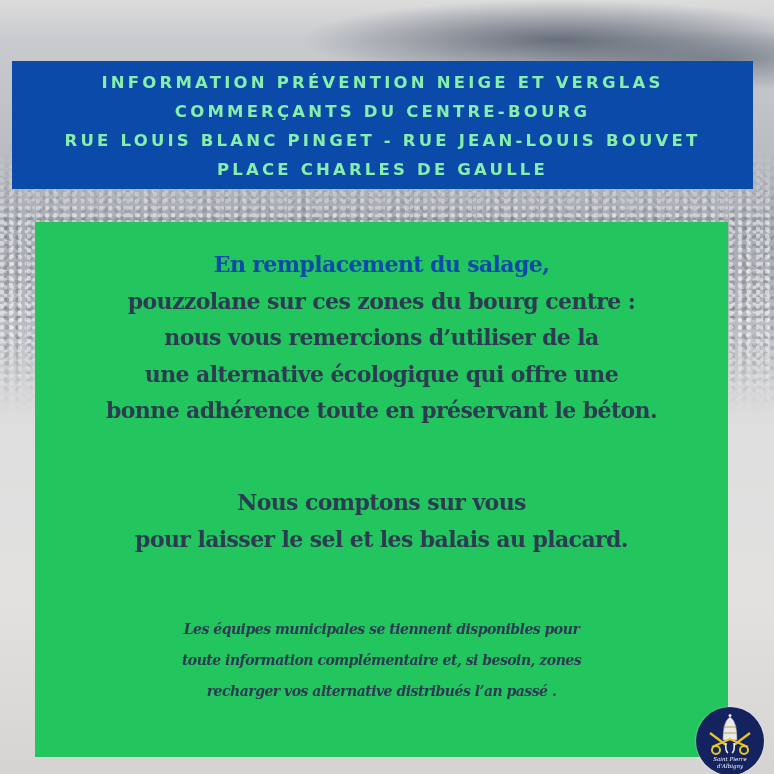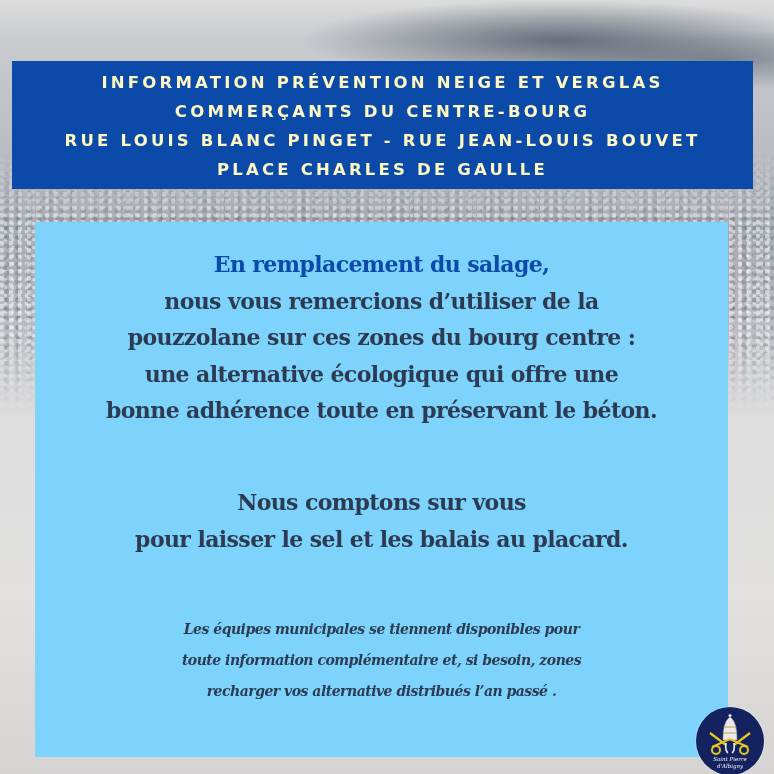--- a/index.html
+++ b/index.html
@@ -27,26 +27,26 @@
       -webkit-mask-image: linear-gradient(180deg, transparent 0, #000 30%, #000 70%, transparent 100%);
       mask-image: linear-gradient(180deg, transparent 0, #000 30%, #000 70%, transparent 100%);
     }
     .banner {
       position: absolute; left: 12px; top: 61px; width: 741px; height: 128px;
       background: #0b4aa9;
       display: flex; flex-direction: column; align-items: center; justify-content: center;
       box-sizing: border-box; padding-top: 2px;
     }
     .banner-line {
-      color: #fef9c3; font-family: "DejaVu Sans", sans-serif; font-weight: bold;
+      color: #86efac; font-family: "DejaVu Sans", sans-serif; font-weight: bold;
       font-size: 16.5px; letter-spacing: 3.2px; line-height: 29px; white-space: nowrap;
     }
     .panel {
       position: absolute; left: 35px; top: 222px; width: 693px; height: 535px;
-      background: #7dd3fc;
+      background: #22c55e;
       text-align: center; box-sizing: border-box;
     }
     .block { position: absolute; left: 0; right: 0; }
     .line {
       font-family: "DejaVu Serif", serif; font-weight: bold; color: #2c3b52;
       font-size: 22px; line-height: 36.5px; white-space: nowrap; letter-spacing: -0.6px;
     }
     .line.accent { color: #0b4aa9; }
     .note {
       font-family: "DejaVu Serif", serif; font-style: italic; font-weight: bold; color: #2c3b52;
@@ -67,22 +67,22 @@
 <div class="banner">
   <div class="banner-line">INFORMATION PRÉVENTION NEIGE ET VERGLAS</div>
   <div class="banner-line">COMMERÇANTS DU CENTRE-BOURG</div>
   <div class="banner-line">RUE LOUIS BLANC PINGET - RUE JEAN-LOUIS BOUVET</div>
   <div class="banner-line">PLACE CHARLES DE GAULLE</div>
 </div>
 
 <div class="panel">
   <div class="block" style="top:24px;">
     <div class="line accent">En remplacement du salage,</div>
+    <div class="line">pouzzolane sur ces zones du bourg centre :</div>
     <div class="line">nous vous remercions d’utiliser de la</div>
-    <div class="line">pouzzolane sur ces zones du bourg centre :</div>
     <div class="line">une alternative écologique qui offre une</div>
     <div class="line">bonne adhérence toute en préservant le béton.</div>
   </div>
   <div class="block" style="top:262px;">
     <div class="line">Nous comptons sur vous</div>
     <div class="line">pour laisser le sel et les balais au placard.</div>
   </div>
   <div class="block" style="top:392px;">
     <div class="note">Les équipes municipales se tiennent disponibles pour</div>
     <div class="note">toute information complémentaire et, si besoin, zones</div>

